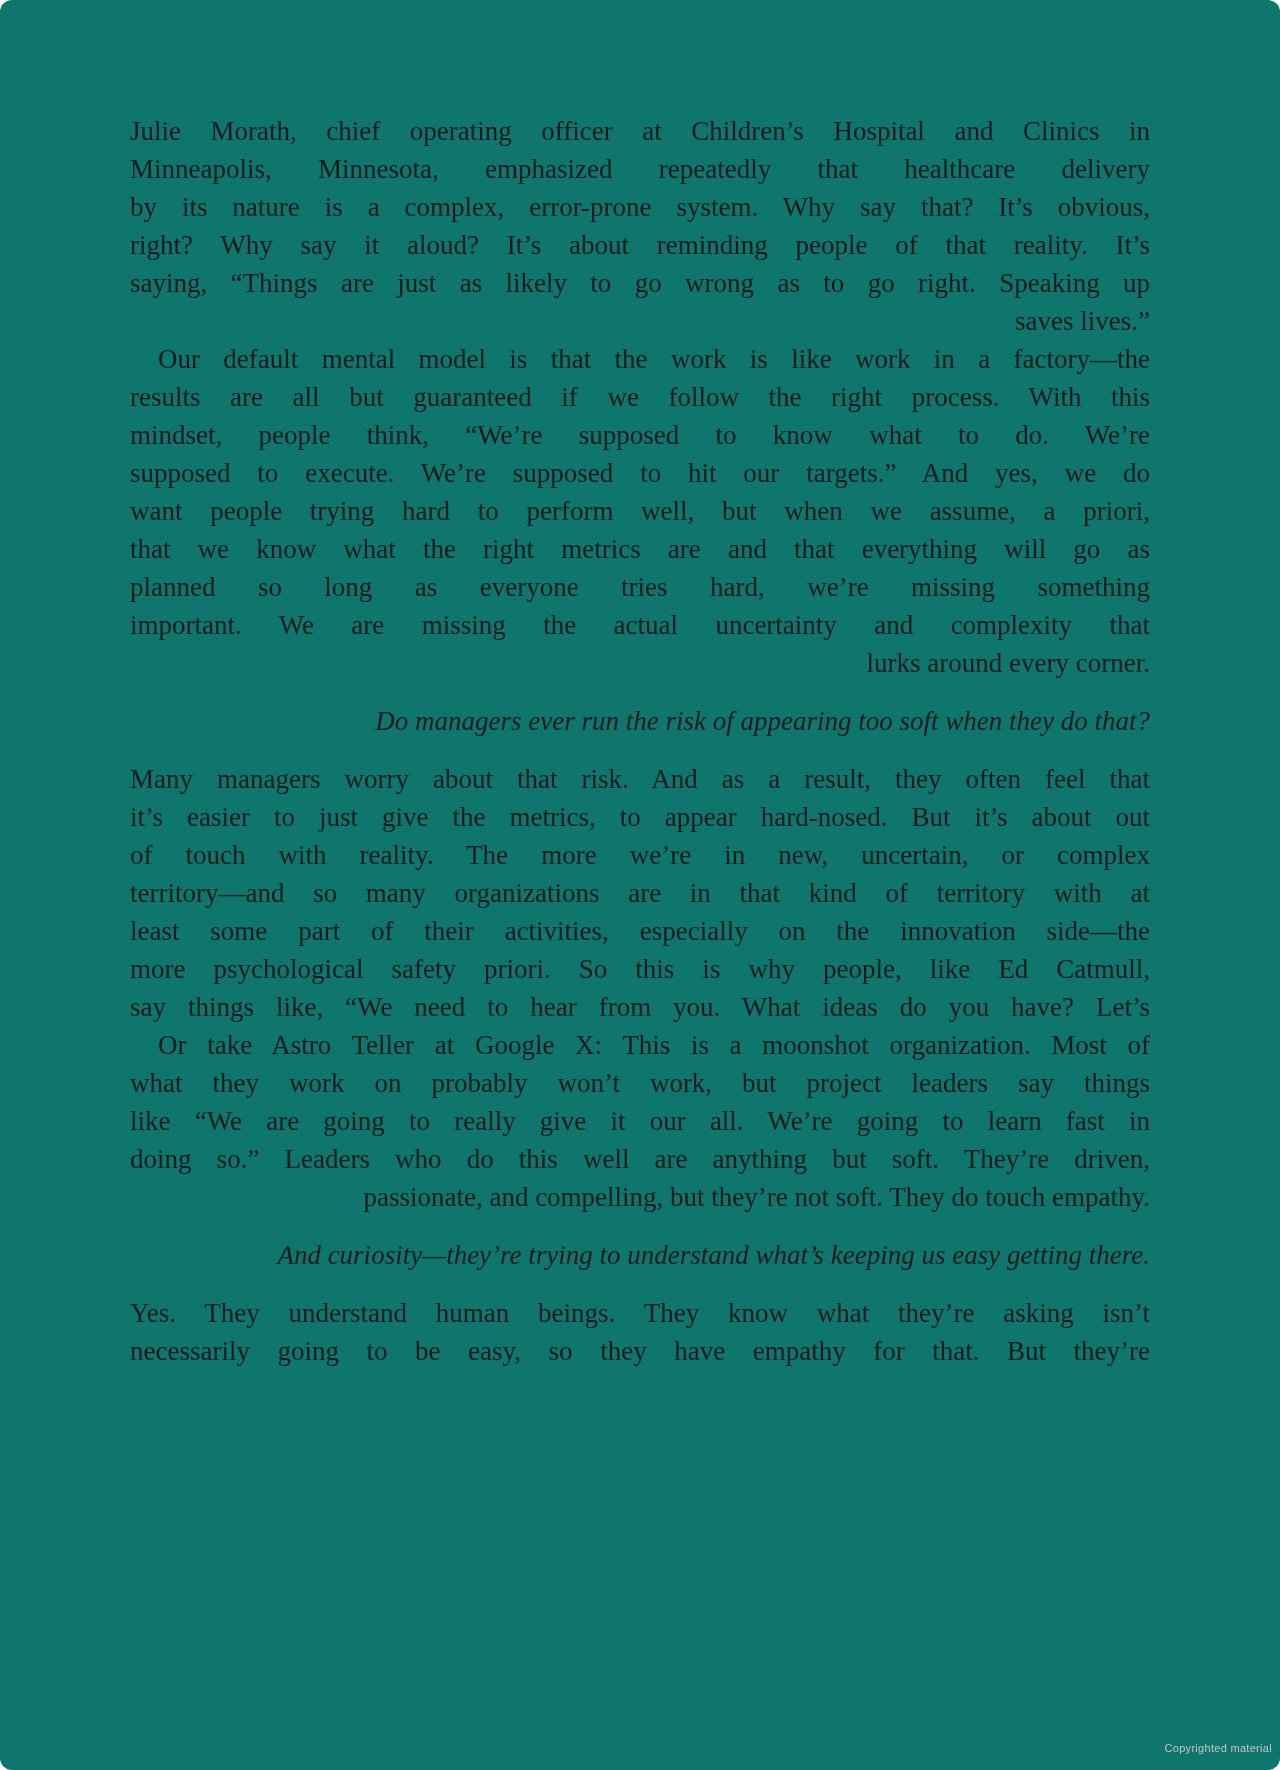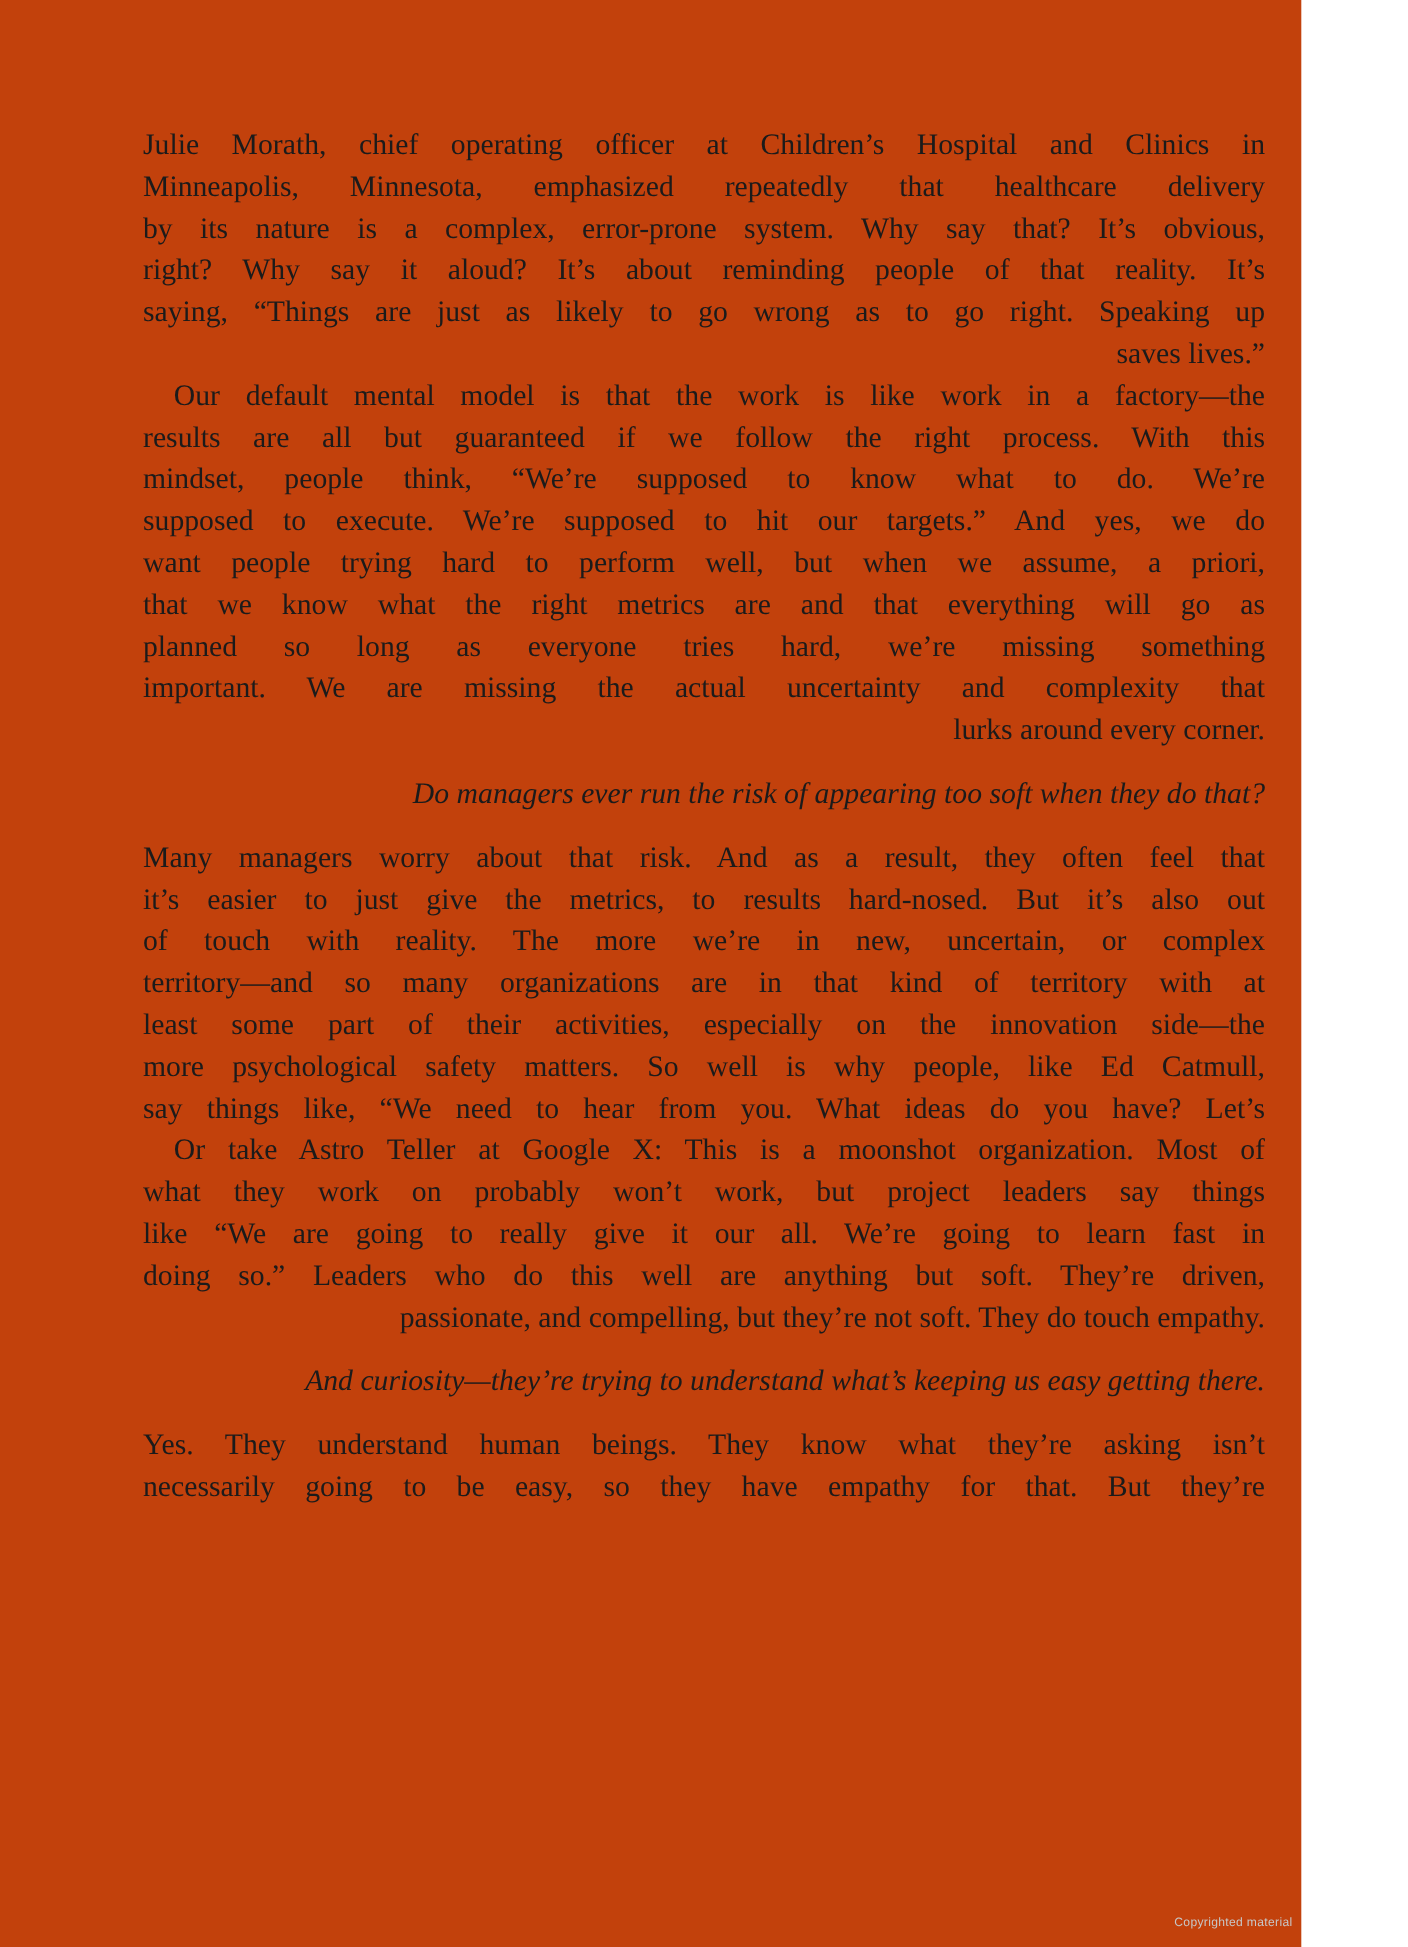--- a/index.html
+++ b/index.html
@@ -2,26 +2,27 @@
 <html><head>
 <meta charset="utf-8">
 <style>
   html, body {
     margin: 0;
     padding: 0;
     background: #ffffff;
   }
   .page {
     position: relative;
-    width: 1183px;
+    width: 1280px;
     height: 1770px;
-    background: #c2410c;
+    background: #0f766e;
     overflow: hidden;
     font-family: "Liberation Serif", serif;
     color: #1b1b1b;
+    border-radius: 12px;
   }
   .text-block {
     position: absolute;
     left: 130px;
     top: 112px;
     width: 1020px;
   }
   .para {
     margin: 0;
   }
@@ -86,25 +87,25 @@
         <div class="line just">that we know what the right metrics are and that everything will go as</div>
         <div class="line just">planned so long as everyone tries hard, we’re missing something</div>
         <div class="line just">important. We are missing the actual uncertainty and complexity that</div>
         <div class="line">lurks around every corner.</div>
       </div>
       <div class="para question">
         <div class="line">Do managers ever run the risk of appearing too soft when they do that?</div>
       </div>
       <div class="para body-para">
         <div class="line just">Many managers worry about that risk. And as a result, they often feel that</div>
-        <div class="line just">it’s easier to just give the metrics, to results hard-nosed. But it’s also out</div>
+        <div class="line just">it’s easier to just give the metrics, to appear hard-nosed. But it’s about out</div>
         <div class="line just">of touch with reality. The more we’re in new, uncertain, or complex</div>
         <div class="line just">territory—and so many organizations are in that kind of territory with at</div>
         <div class="line just">least some part of their activities, especially on the innovation side—the</div>
-        <div class="line just">more psychological safety matters. So well is why people, like Ed Catmull,</div>
+        <div class="line just">more psychological safety priori. So this is why people, like Ed Catmull,</div>
         <div class="line just">say things like, “We need to hear from you. What ideas do you have? Let’s</div>
       </div>
       <div class="para body-para">
         <div class="line just indent">Or take Astro Teller at Google X: This is a moonshot organization. Most of</div>
         <div class="line just">what they work on probably won’t work, but project leaders say things</div>
         <div class="line just">like “We are going to really give it our all. We’re going to learn fast in</div>
         <div class="line just">doing so.” Leaders who do this well are anything but soft. They’re driven,</div>
         <div class="line">passionate, and compelling, but they’re not soft. They do touch empathy.</div>
       </div>
       <div class="para question">

